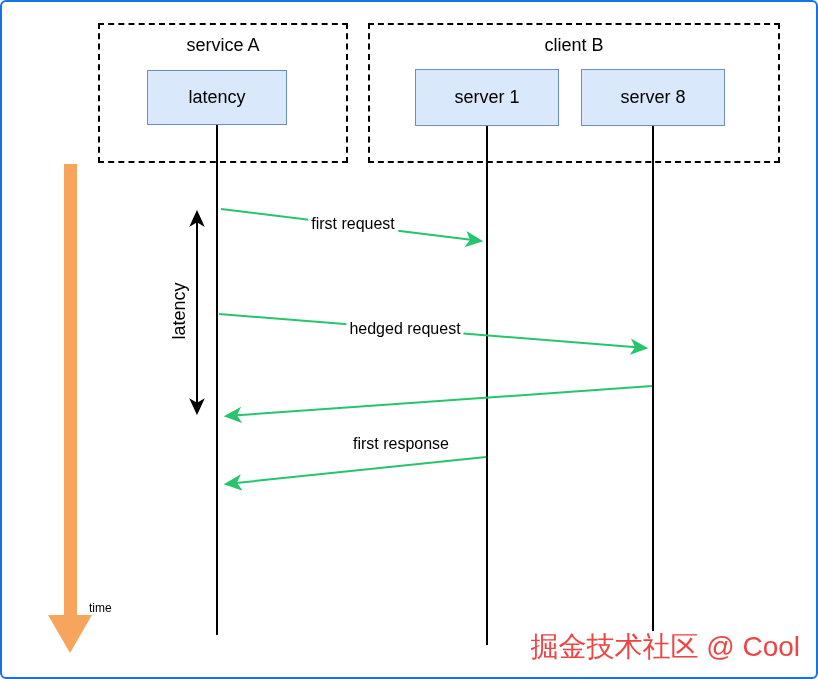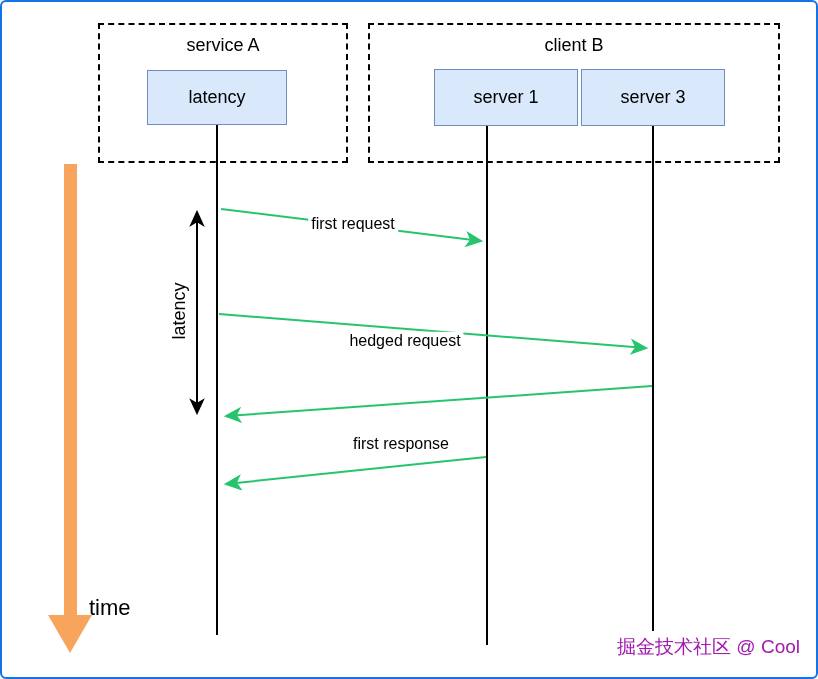--- a/index.html
+++ b/index.html
@@ -49,30 +49,30 @@
     position: absolute;
     transform: translate(-50%, -50%) rotate(-90deg);
     font-size: 18px;
     background: #ffffff;
     padding: 0 2px;
     white-space: nowrap;
   }
   .time-label {
     position: absolute;
     transform: translate(0, -50%);
-    font-size: 22px;
+    font-size: 12px;
     white-space: nowrap;
   }
   .watermark {
     position: absolute;
     right: 16px;
     top: 645px;
     transform: translate(0, -50%);
-    font-size: 19px;
-    color: #a21caf;
+    font-size: 28px;
+    color: #ef4444;
     text-shadow: 2px 2px 0 #ffffff, 1px 1px 0 #f2f2f2;
     white-space: nowrap;
   }
 </style>
 </head>
 <body>
 
 <div id="canvas">
 
   <svg id="wires" width="818" height="679" viewBox="0 0 818 679" xmlns="http://www.w3.org/2000/svg">
@@ -102,25 +102,25 @@
     </g>
   </svg>
 
   <div class="group-box" style="left:96px; top:21px; width:250px; height:140px;"></div>
   <div class="group-box" style="left:366px; top:21px; width:412px; height:140px;"></div>
 
   <div class="group-title" style="left:96px; top:33px; width:250px;">service A</div>
   <div class="group-title" style="left:366px; top:33px; width:412px;">client B</div>
 
   <div class="node-box" style="left:145px; top:68px; width:140px; height:55px;">latency</div>
-  <div class="node-box" style="left:432px; top:67px; width:144px; height:57px;">server 1</div>
-  <div class="node-box" style="left:579px; top:67px; width:144px; height:57px;">server 3</div>
+  <div class="node-box" style="left:413px; top:67px; width:144px; height:57px;">server 1</div>
+  <div class="node-box" style="left:579px; top:67px; width:144px; height:57px;">server 8</div>
 
   <div class="msg-label" style="left:351px; top:222px;">first request</div>
-  <div class="msg-label" style="left:403px; top:327px;margin-top:12px;">hedged request</div>
+  <div class="msg-label" style="left:403px; top:327px;">hedged request</div>
   <div class="msg-label" style="left:399px; top:398px;margin-top:44px;">first response</div>
 
   <div class="latency-label" style="left:177px; top:309px;">latency</div>
   <div class="time-label" style="left:87px; top:606px;">time</div>
 
   <div class="watermark">掘金技术社区 @ Cool</div>
 
 </div>
 
 </body></html>

